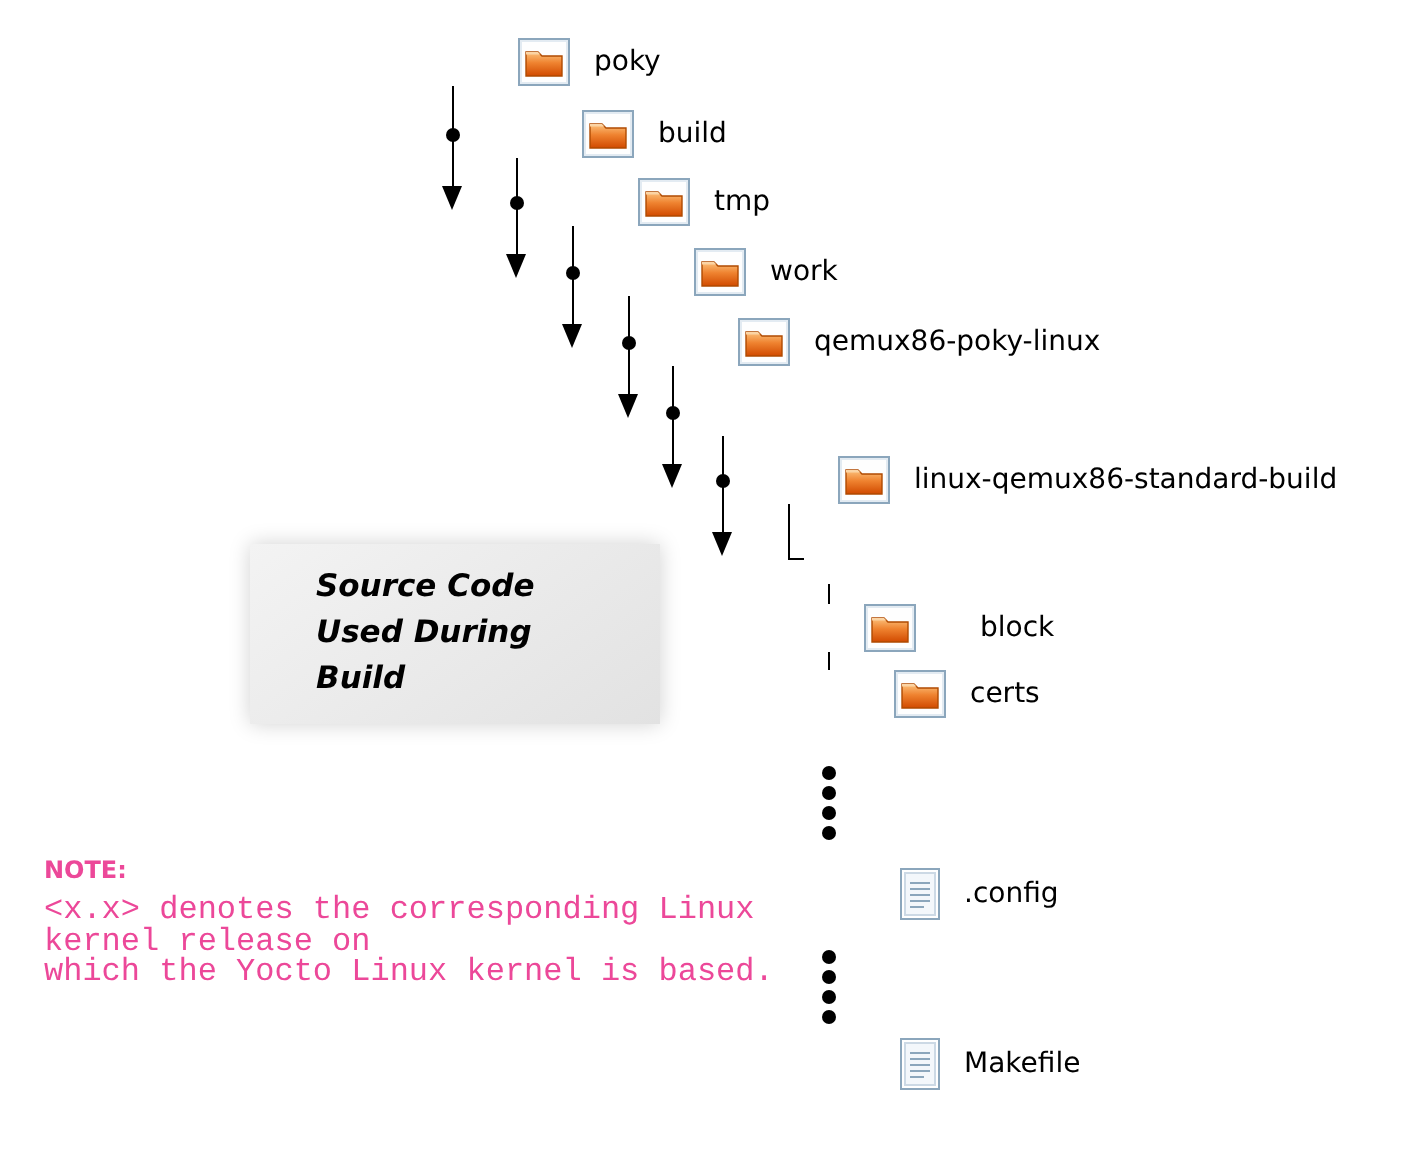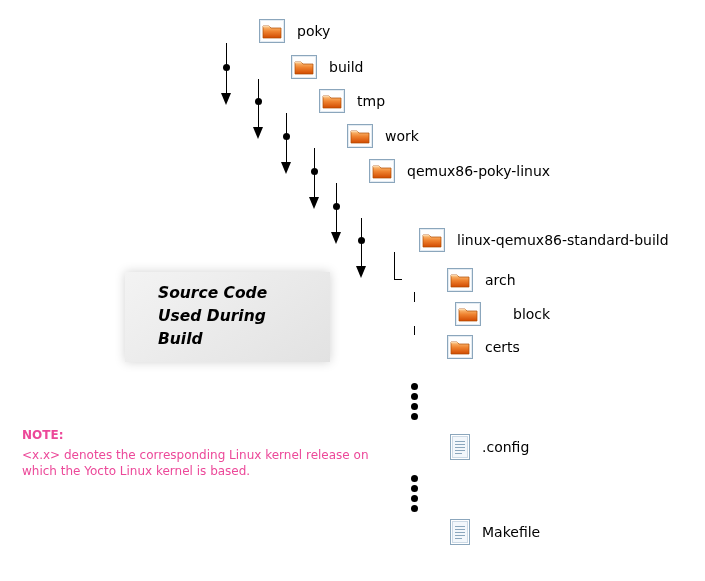--- a/index.html
+++ b/index.html
@@ -18,21 +18,21 @@
                border-top:12px solid #000; }
 
   .panel { position:absolute; left:125px; top:272px; width:205px; height:90px;
            background:linear-gradient(145deg,#f3f3f3,#e2e2e2);
            box-shadow:0 0 10px rgba(0,0,0,0.18);
            padding:10px 0 0 33px; }
   .panel .pline { font-size:15.5px; font-weight:bold; line-height:23px; color:#000;font-style:italic; }
 
   .note { position:absolute; left:22px; top:428px; width:380px; color:#ec4899; }
   .note .ntitle { font-size:12px; font-weight:bold; margin-bottom:6px; }
-  .note .nbody { font-size:12px; line-height:15.5px; }
+  .note .nbody { font-size:16px; line-height:15.5px;font-family:Liberation Mono, monospace; }
 
   svg { display:block; }
 </style>
 </head>
 <body>
 
 <div class="canvas">
 
   <svg width="0" height="0" style="position:absolute" aria-hidden="true">
     <defs>
@@ -127,31 +127,22 @@
   <div class="node" style="left:373px; top:228px;">
     <svg width="26" height="24" viewBox="0 0 26 24">
       <rect x="0.5" y="0.5" width="25" height="23" fill="#fefefe" stroke="#8ba6bc"></rect>
       <rect x="1.5" y="1.5" width="23" height="21" fill="none" stroke="#e3ebf2"></rect>
       <path d="M4 7 L10 7 L12 9 L22 9 L22 19 L4 19 Z" fill="url(#folderGrad)" stroke="#b04a00" stroke-width="0.7"></path>
       <path d="M4 7 L10 7 L11.2 8.3 L4 8.3 Z" fill="#fbd4a4"></path>
     </svg>
     <span class="label">linux-qemux86-standard-build</span>
   </div>
 
-  <div class="node" style="left:401px; top:268px;">
-    <svg width="26" height="24" viewBox="0 0 26 24">
-      <rect x="0.5" y="0.5" width="25" height="23" fill="#fefefe" stroke="#8ba6bc"></rect>
-      <rect x="1.5" y="1.5" width="23" height="21" fill="none" stroke="#e3ebf2"></rect>
-      <path d="M4 7 L10 7 L12 9 L22 9 L22 19 L4 19 Z" fill="url(#folderGrad)" stroke="#b04a00" stroke-width="0.7"></path>
-      <path d="M4 7 L10 7 L11.2 8.3 L4 8.3 Z" fill="#fbd4a4"></path>
-    </svg>
-    <span class="label">arch</span>
-  </div>
-
-  <div class="node" style="left:409px; top:302px;gap:32px;">
+
+  <div class="node" style="left:386px; top:302px;gap:32px;">
     <svg width="26" height="24" viewBox="0 0 26 24">
       <rect x="0.5" y="0.5" width="25" height="23" fill="#fefefe" stroke="#8ba6bc"></rect>
       <rect x="1.5" y="1.5" width="23" height="21" fill="none" stroke="#e3ebf2"></rect>
       <path d="M4 7 L10 7 L12 9 L22 9 L22 19 L4 19 Z" fill="url(#folderGrad)" stroke="#b04a00" stroke-width="0.7"></path>
       <path d="M4 7 L10 7 L11.2 8.3 L4 8.3 Z" fill="#fbd4a4"></path>
     </svg>
     <span class="label">block</span>
   </div>
 
   <div class="node" style="left:401px; top:335px;">

